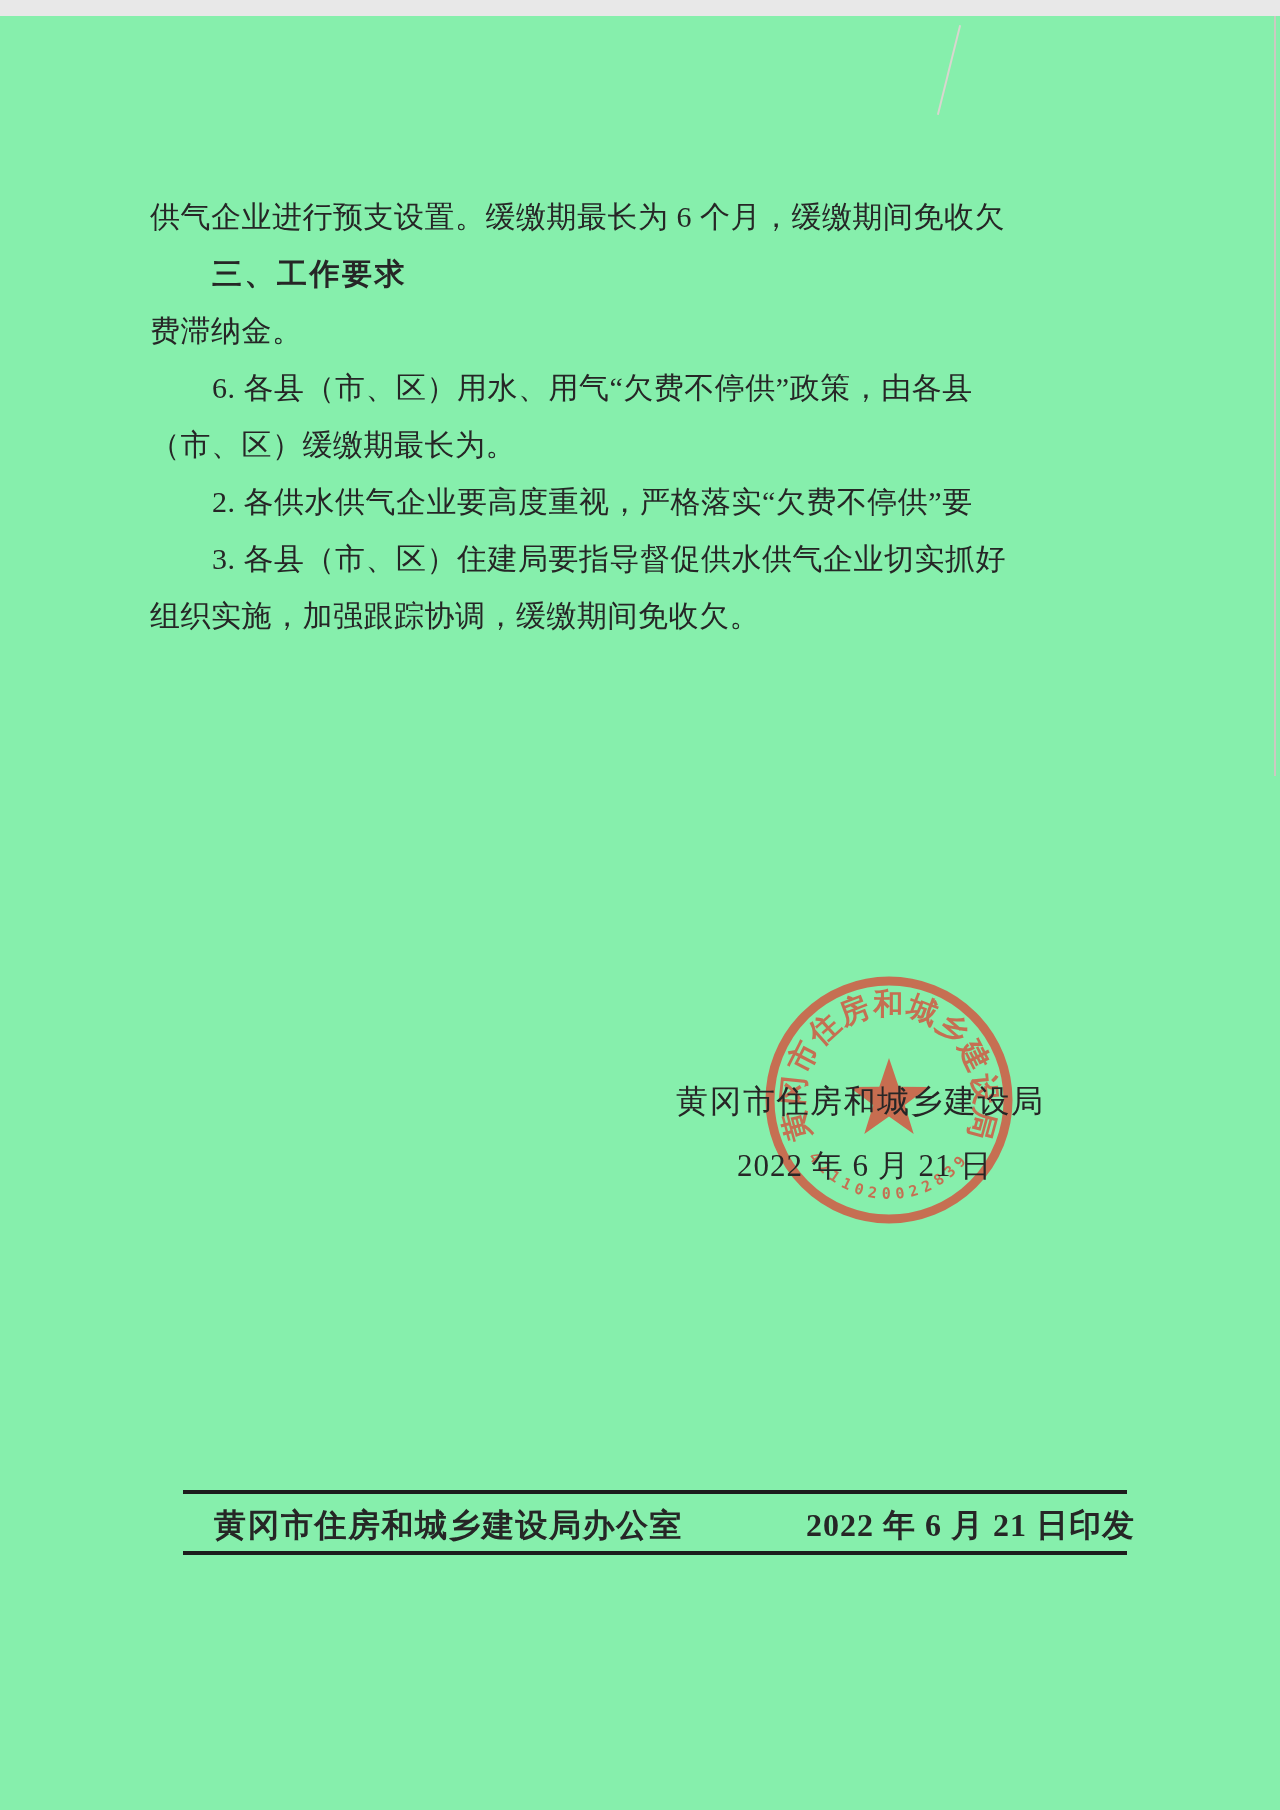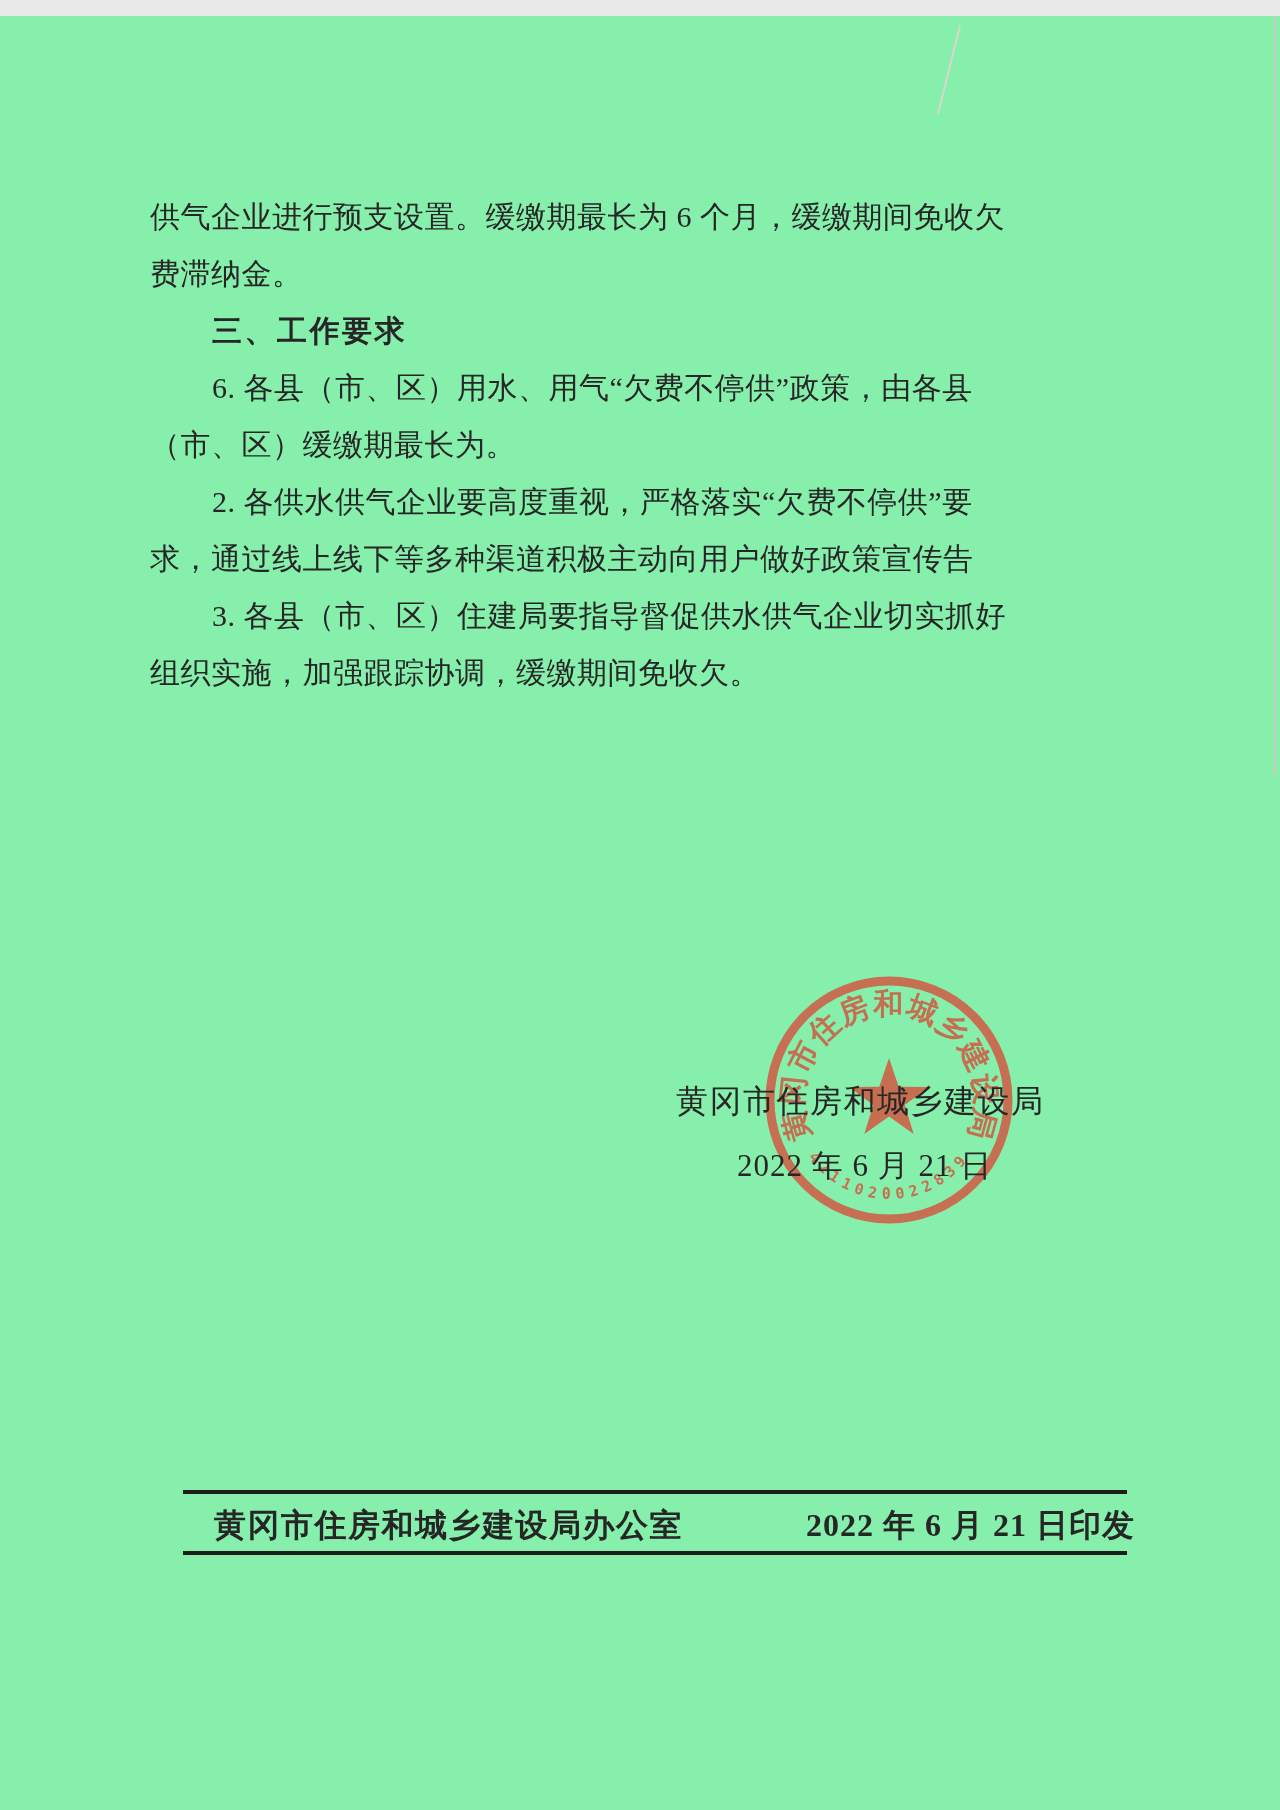--- a/index.html
+++ b/index.html
@@ -67,26 +67,25 @@
     transform:rotate(14deg);
   }
 </style>
 </head>
 <body>
 
 <div class="page">
 
   <div class="body-text">
     <div class="line">供气企业进行预支设置。缓缴期最长为 6 个月，缓缴期间免收欠</div>
+    <div class="line indent heading">三、工作要求</div>
     <div class="line">费滞纳金。</div>
-    <div class="line indent heading">三、工作要求</div>
     <div class="line indent">6. 各县（市、区）用水、用气“欠费不停供”政策，由各县</div>
     <div class="line">（市、区）缓缴期最长为。</div>
     <div class="line indent">2. 各供水供气企业要高度重视，严格落实“欠费不停供”要</div>
-    <div class="line">求，通过线上线下等多种渠道积极主动向用户做好政策宣传告</div>
     <div class="line indent">3. 各县（市、区）住建局要指导督促供水供气企业切实抓好</div>
     <div class="line">组织实施，加强跟踪协调，缓缴期间免收欠。</div>
   </div>
 
   <svg class="seal-svg" viewBox="0 0 300 300" xmlns="http://www.w3.org/2000/svg">
     <defs>
       <path id="seal-name-arc" d="M 72.1 186.3 A 86 86 0 1 1 227.9 186.3" fill="none"></path>
       <path id="seal-num-arc" d="M 72 211 A 99 99 0 0 0 228 211" fill="none"></path>
     </defs>
     <circle cx="150" cy="150" r="119" fill="none" stroke-width="9" opacity="0.86" stroke="#d84b38"></circle>

